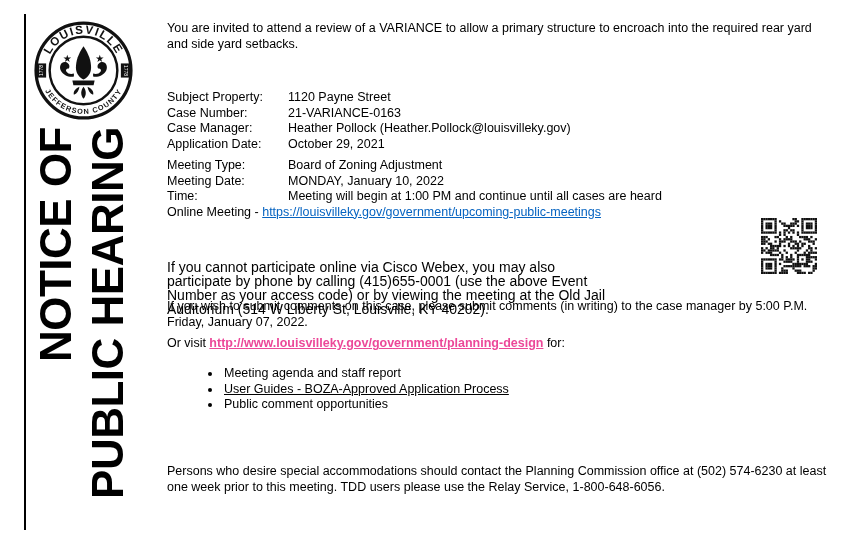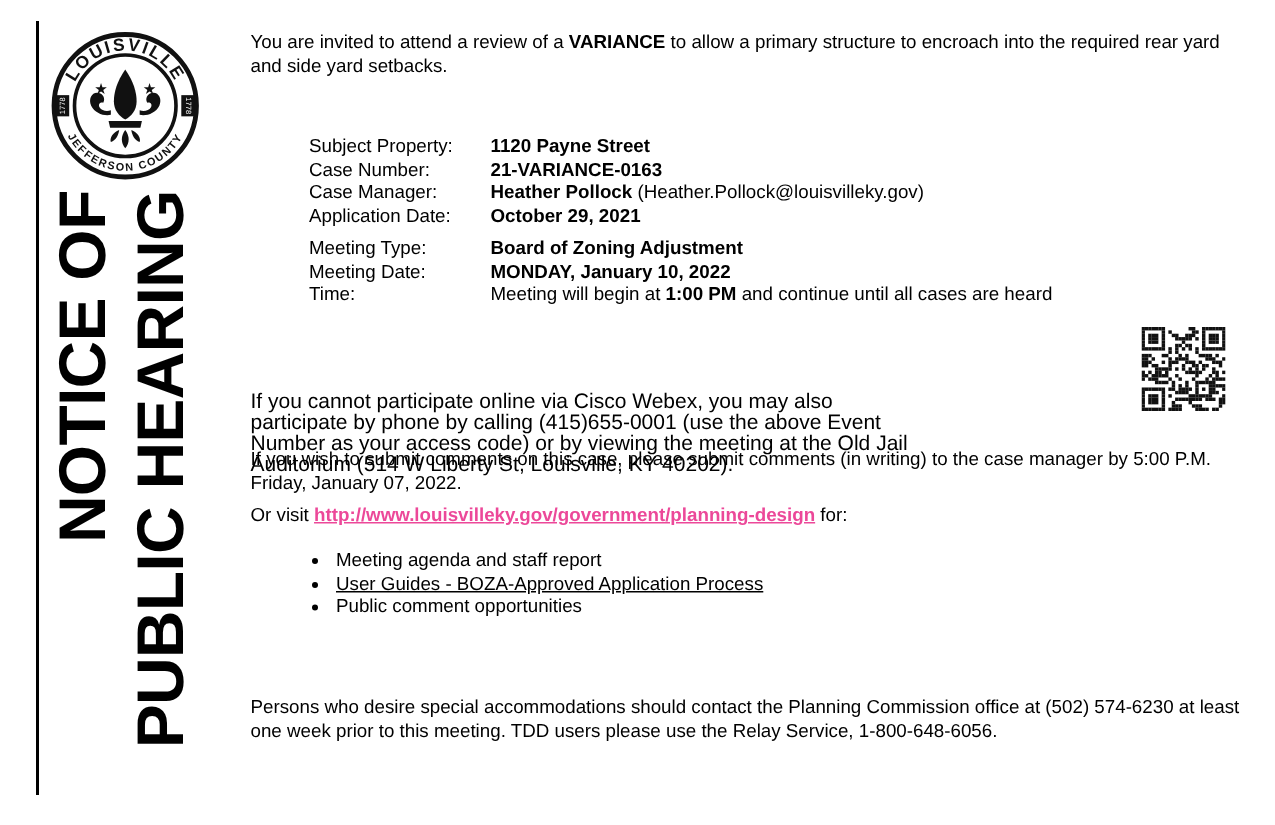--- a/index.html
+++ b/index.html
@@ -27,22 +27,22 @@
   .b-case{top:90px;}
   .b-meeting{top:158px;width:670px;}
   .b-webex{top:260px;width:455px;font-size:14px;line-height:14px;}
   .b-comments{top:299px;width:660px;}
   .b-visit{top:336px;width:660px;}
   .b-bullets{top:364px;width:620px;}
   .b-casefile{top:425px;width:660px;}
   .b-accom{top:464px;width:662px;}
 
   .row{white-space:nowrap;}
-  .lbl{display:inline-block;width:121px;margin-left:39px;}
-  b,.bold{font-weight:700;}
+  .lbl{display:inline-block;width:121px;}
+  b,.bold{font-weight:400;}
   .link{text-decoration:underline;}
   .link-bold{color:#ec4899;font-weight:700;text-decoration:underline;}
   .u{text-decoration:underline;}
   ul{margin:2px;padding-left:53px;list-style:disc;}
   li{padding-left:2px;}
 
   .qr{position:absolute;left:761px;top:218px;width:56px;height:56px;}
 </style>
 </head>
 <body>
@@ -96,20 +96,21 @@
       <div class="row"><span class="lbl">Subject Property:</span><b>1120 Payne Street</b></div>
       <div class="row"><span class="lbl">Case Number:</span><b>21-VARIANCE-0163</b></div>
       <div class="row"><span class="lbl">Case Manager:</span><b>Heather Pollock</b><span> (Heather.Pollock@louisvilleky.gov)</span></div>
       <div class="row"><span class="lbl">Application Date:</span><b>October 29, 2021</b></div>
     </div>
 
     <div class="blk b-meeting">
       <div class="row"><span class="lbl">Meeting Type:</span><b>Board of Zoning Adjustment</b></div>
       <div class="row"><span class="lbl">Meeting Date:</span><b>MONDAY, January 10, 2022</b></div>
       <div class="row"><span class="lbl">Time:</span><span>Meeting will begin at </span><b>1:00 PM</b><span> and continue until all cases are heard</span></div>
+      <div><span>Online Meeting - </span><a class="link" href="#" style="color: rgb(5, 99, 193);">https://louisvilleky.gov/government/upcoming-public-meetings</a></div>
     </div>
 
     <p class="blk b-webex">If you cannot participate online via Cisco Webex, you may also participate by phone by calling (415)655-0001 (use the above Event Number as your access code) or by viewing the meeting at the Old Jail Auditorium (514 W Liberty St, Louisville, KY 40202).</p>
 
     <p class="blk b-comments">If you wish to submit comments on this case, please submit comments (in writing) to the case manager by 5:00 P.M. Friday, January 07, 2022.</p>
 
     <p class="blk b-visit"><span>Or visit </span><a class="link-bold" href="#">http://www.louisvilleky.gov/government/planning-design</a><span> for:</span></p>
 
     <ul class="blk b-bullets">
       <li><span>Meeting agenda and staff report</span></li>

